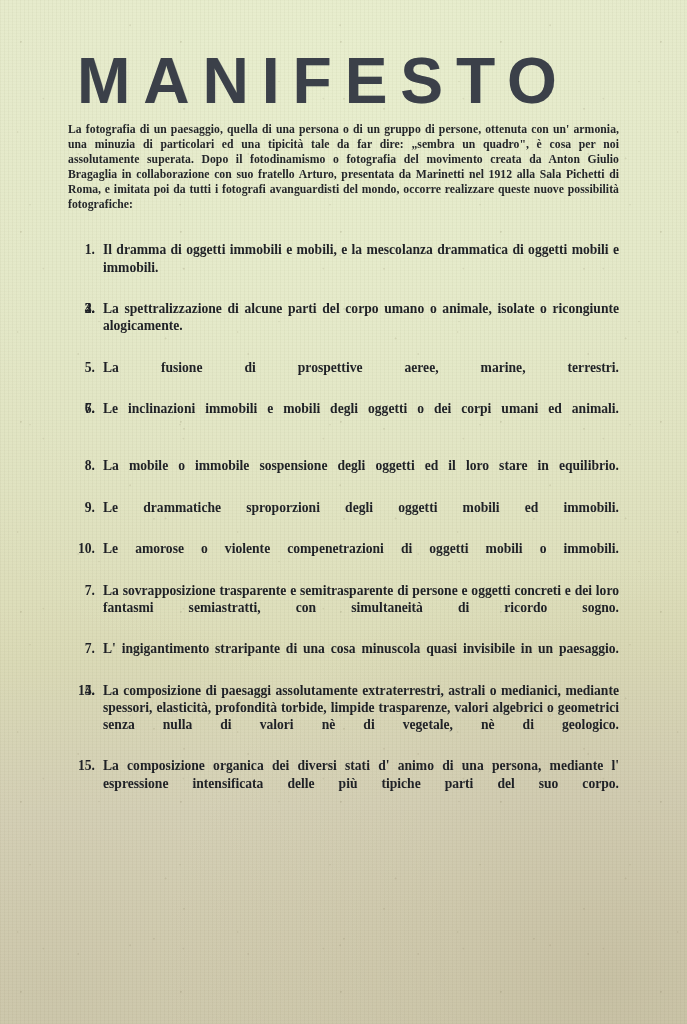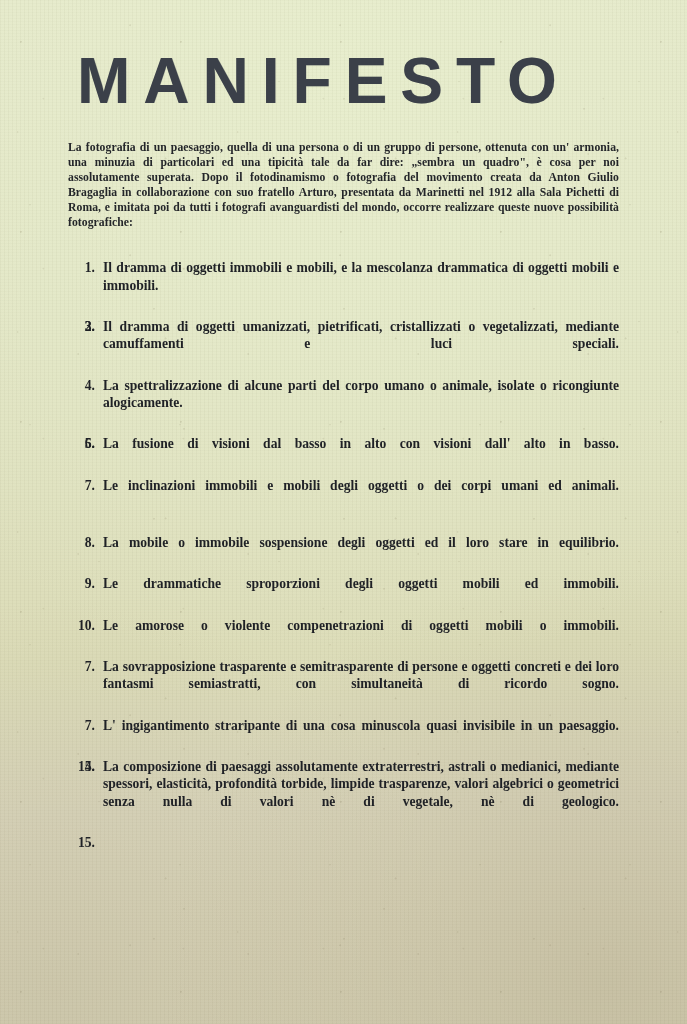--- a/index.html
+++ b/index.html
@@ -125,21 +125,21 @@
   .para {
     margin: 0;
     text-align: justify;
     text-justify: inter-word;
     font-weight: bold;
     color: #24262a;
     -webkit-font-smoothing: none;
   }
 
   #intro {
-    margin-top: 28px;
+    margin-top: 10px;
     font-size: 11.7px;
     line-height: 14.9px;
     letter-spacing: 0.05px;
     word-spacing: 0.5px;
   }
 
   
   #list {
     margin: 0;
     padding: 0;
@@ -188,29 +188,29 @@
 
   <div id="content">
 
     <h1 id="title">MANIFESTO</h1>
 
     <p class="para" id="intro">La fotografia di un paesaggio, quella di una persona o di un gruppo di persone, ottenuta con un' armonia, una minuzia di particolari ed una tipicità tale da far dire: „sembra un quadro", è cosa per noi assolutamente superata. Dopo il fotodinamismo o fotografia del movimento creata da Anton Giulio Bragaglia in collaborazione con suo fratello Arturo, presentata da Marinetti nel 1912 alla Sala Pichetti di Roma, e imitata poi da tutti i fotografi avanguardisti del mondo, occorre realizzare queste nuove possibilità fotografiche:</p>
 
     <ol id="list">
         <li><span class="num">1.</span><span class="txt">Il dramma di oggetti immobili e mobili, e la mescolanza drammatica di oggetti mobili e immobili.</span></li>
         <li><span class="num">2.</span></li>
-        <li><span class="num">3.</span><span class="txt">Il dramma di oggetti umanizzati, pietrificati, cristallizzati o vegetalizzati, mediante camuffamenti e luci speciali.</span></li>
+        <li><span class="num">3.</span></li>
         <li><span class="num">4.</span><span class="txt">La spettralizzazione di alcune parti del corpo umano o animale, isolate o ricongiunte alogicamente.</span></li>
-        <li><span class="num">5.</span></li>
-        <li><span class="num">6.</span><span class="txt">La fusione di visioni dal basso in alto con visioni dall' alto in basso.</span></li>
+        <li><span class="num">5.</span><span class="txt">La fusione di prospettive aeree, marine, terrestri.</span></li>
+        <li><span class="num">6.</span></li>
         <li><span class="num">7.</span><span class="txt">Le inclinazioni immobili e mobili degli oggetti o dei corpi umani ed animali.</span></li>
         <li class="gap-before"><span class="num">8.</span><span class="txt">La mobile o immobile sospensione degli oggetti ed il loro stare in equilibrio.</span></li>
         <li><span class="num">9.</span><span class="txt">Le drammatiche sproporzioni degli oggetti mobili ed immobili.</span></li>
         <li><span class="num">10.</span><span class="txt">Le amorose o violente compenetrazioni di oggetti mobili o immobili.</span></li>
         <li><span class="num">7.</span><span class="txt">La sovrapposizione trasparente e semitrasparente di persone e oggetti concreti e dei loro fantasmi semiastratti, con simultaneità di ricordo sogno.</span></li>
         <li><span class="num">7.</span><span class="txt">L' ingigantimento straripante di una cosa minuscola quasi invisibile in un paesaggio.</span></li>
         <li><span class="num">5.</span></li>
         <li><span class="num">14.</span><span class="txt">La composizione di paesaggi assolutamente extraterrestri, astrali o medianici, mediante spessori, elasticità, profondità torbide, limpide trasparenze, valori algebrici o geometrici senza nulla di valori nè di vegetale, nè di geologico.</span></li>
-        <li><span class="num">15.</span></li>
+        <li><span class="num">15.</span><span class="txt">La composizione organica dei diversi stati d' animo di una persona, mediante l' espressione intensificata delle più tipiche parti del suo corpo.</span></li>
       </ol>
 
   </div>
 </div>
 
 </body></html>

